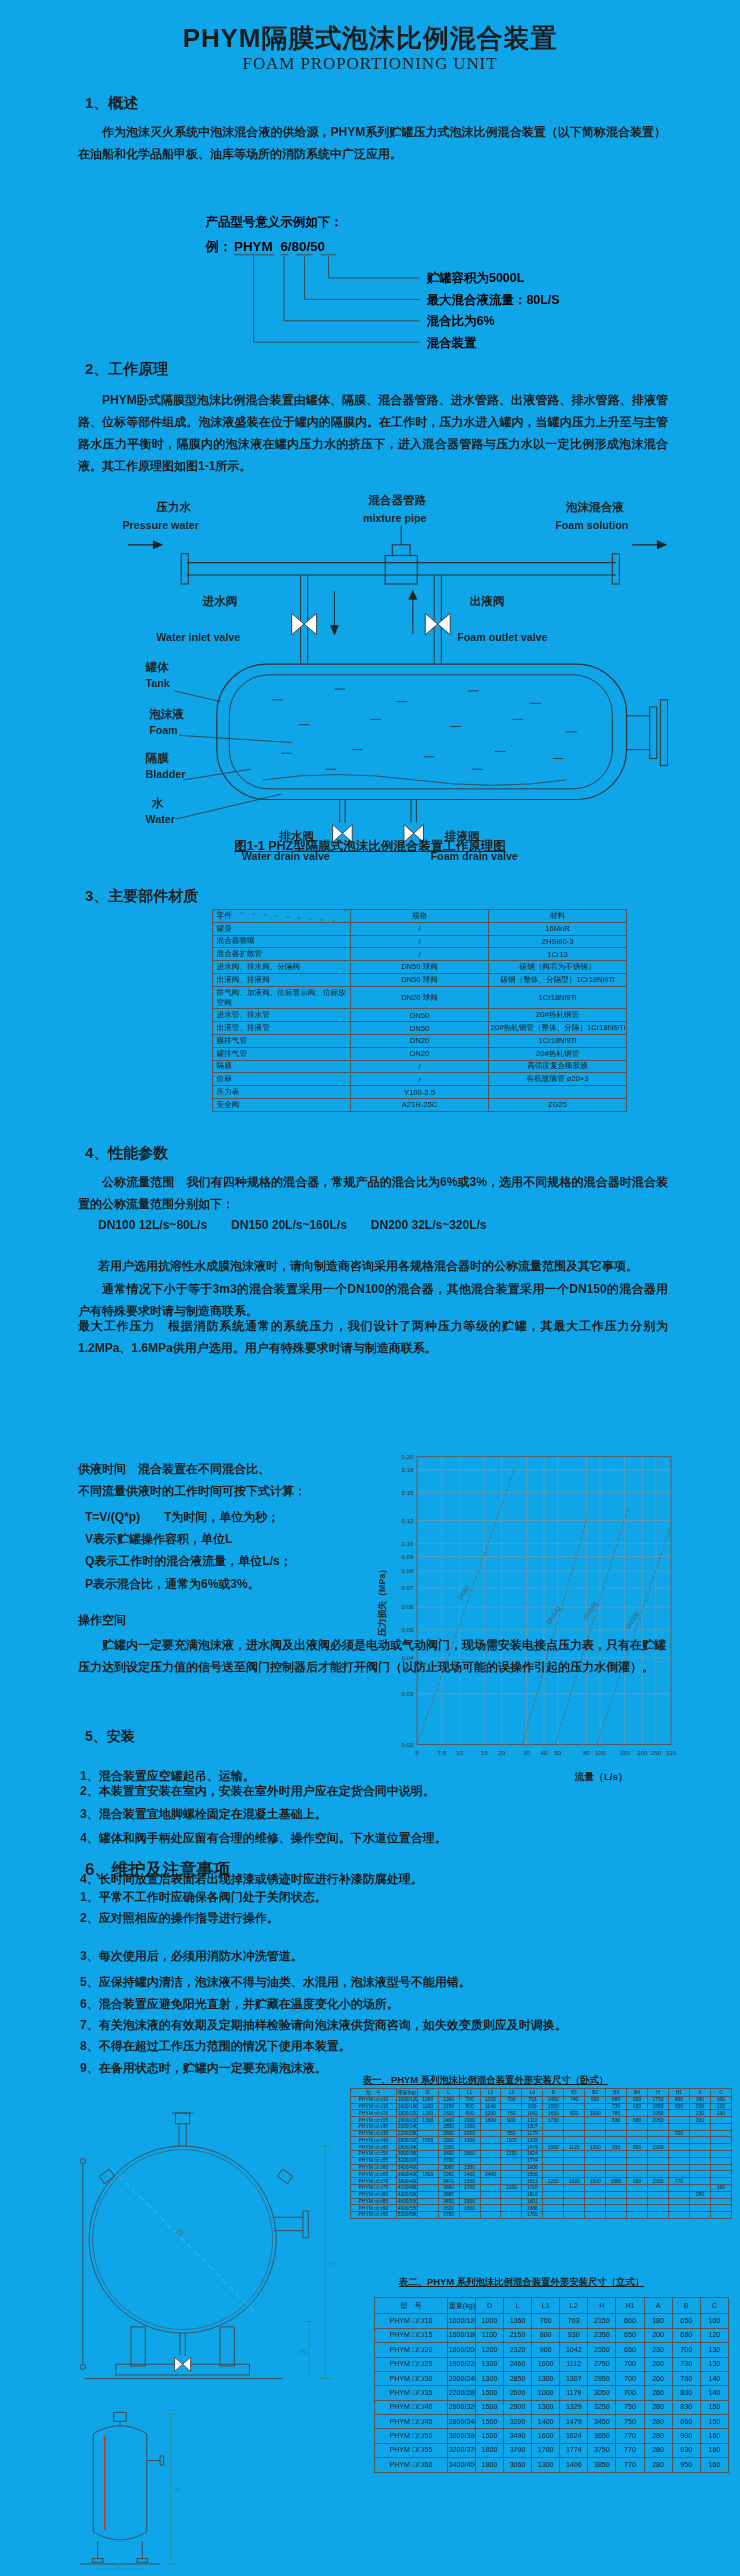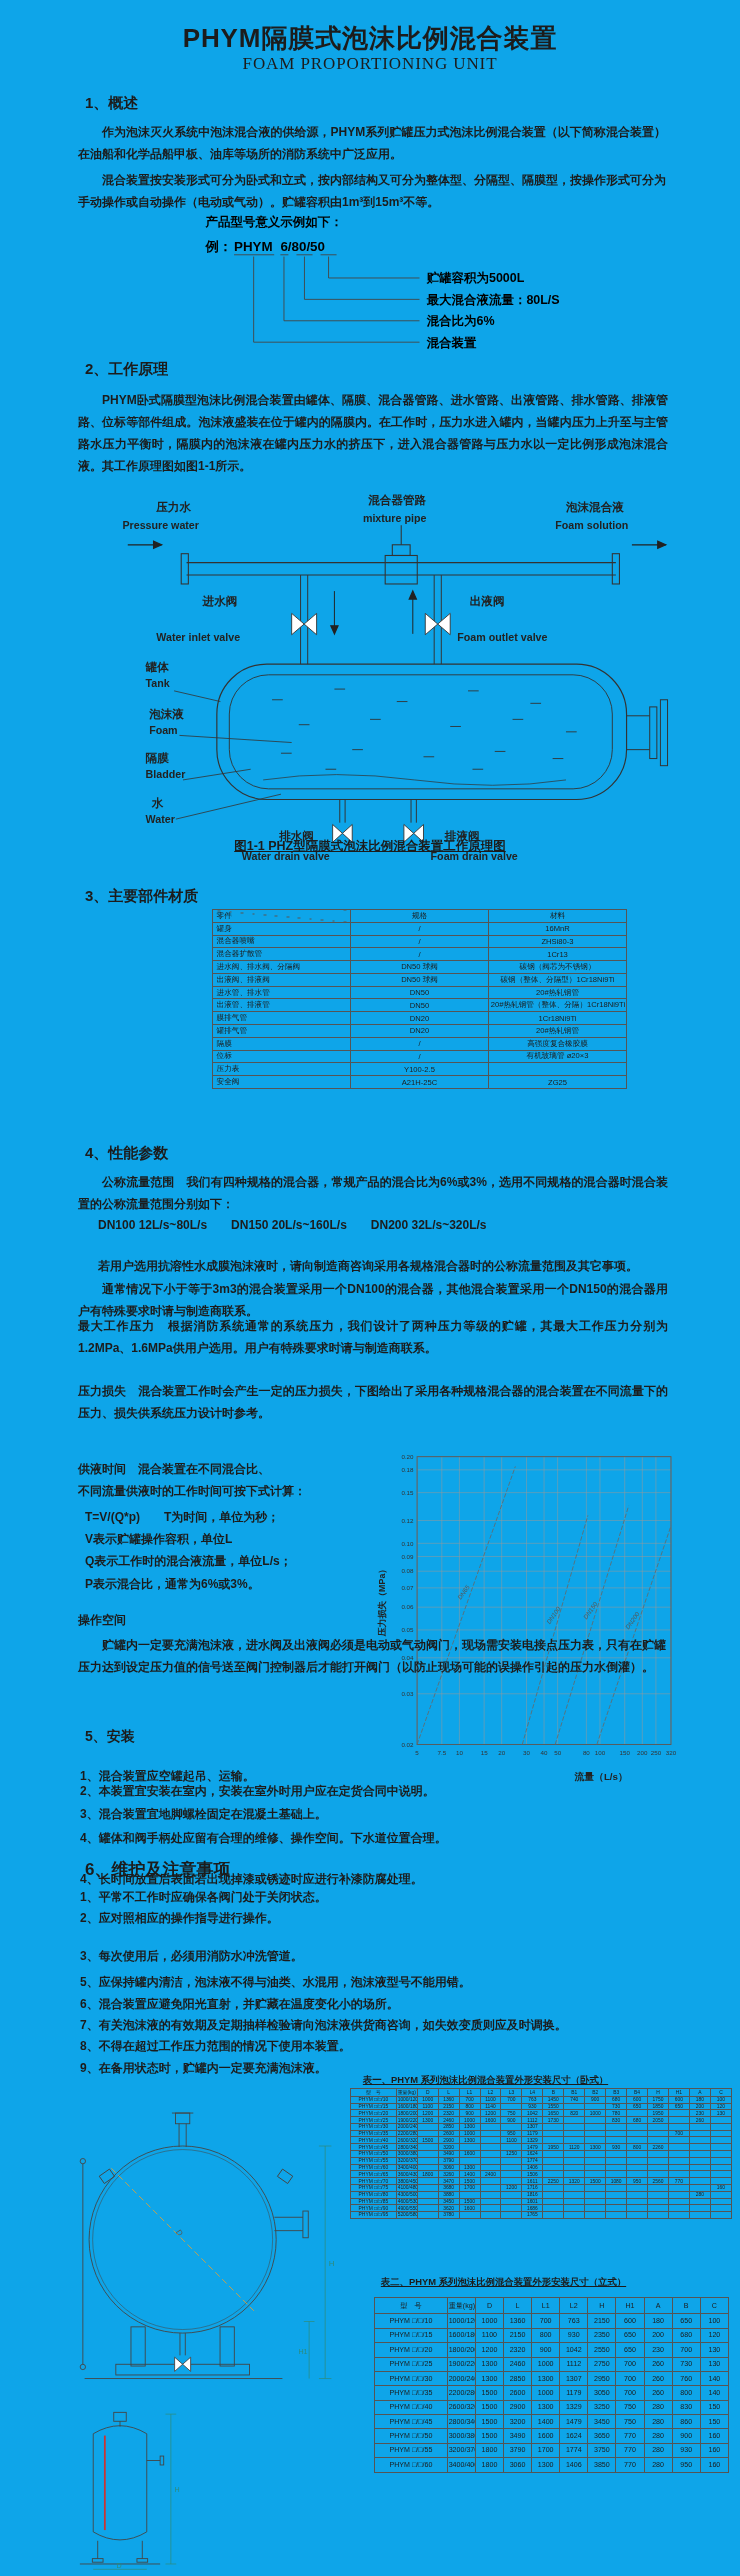--- a/index.html
+++ b/index.html
@@ -33,21 +33,20 @@
 </head>
 <body>
 
 <div id="page">
 
   <div class="title">PHYM隔膜式泡沫比例混合装置</div>
   <div class="subtitle">FOAM PROPORTIONING UNIT</div>
 
   <div class="h" style="top:94px;left:85px;">1、概述</div>
   <div class="para" style="top:121px;left:78px;width:588px;">作为泡沫灭火系统中泡沫混合液的供给源，PHYM系列贮罐压力式泡沫比例混合装置（以下简称混合装置）在油船和化学品船甲板、油库等场所的消防系统中广泛应用。</div>
-  <div class="para" style="top:169px;left:78px;width:588px;">混合装置按安装形式可分为卧式和立式，按内部结构又可分为整体型、分隔型、隔膜型，按操作形式可分为手动操作或自动操作（电动或气动）。贮罐容积由1m³到15m³不等。</div>
 
   <svg class="svgabs" style="left:152px;top:210px;" width="535" height="152" viewBox="0 0 600 170">
     <text x="60" y="18" font-size="14" font-weight="700">产品型号意义示例如下：</text>
     <text x="60" y="46" font-size="15" font-weight="700">例：</text>
     <text x="92" y="46" font-size="15" font-weight="700">PHYM</text>
     <text x="144" y="46" font-size="15" font-weight="700" font-family="Liberation Mono, DejaVu Sans Mono, monospace">6/80/50</text>
     <g stroke="#444" stroke-width="1" fill="none">
       <line x1="92" y1="50" x2="137" y2="50"></line>
       <line x1="144" y1="50" x2="153" y2="50"></line>
       <line x1="162" y1="50" x2="180" y2="50"></line>
@@ -208,20 +207,25 @@
             <td>进水阀、排水阀、分隔阀</td>
             <td>DN50 球阀</td>
             <td>碳钢（阀芯为不锈钢）</td>
           </tr>
           <tr>
             <td>出液阀、排液阀</td>
             <td>DN50 球阀</td>
             <td>碳钢（整体、分隔型）1Cr18Ni9Ti</td>
           </tr>
           <tr>
+            <td>排气阀、加液阀、位标显示阀、位标放空阀</td>
+            <td>DN20 球阀</td>
+            <td>1Cr18Ni9Ti</td>
+          </tr>
+          <tr>
             <td>进水管、排水管</td>
             <td>DN50</td>
             <td>20#热轧钢管</td>
           </tr>
           <tr>
             <td>出液管、排液管</td>
             <td>DN50</td>
             <td>20#热轧钢管（整体、分隔）1Cr18Ni9Ti（隔膜型）</td>
           </tr>
           <tr>
@@ -257,21 +261,20 @@
         </tbody>
       </table>
   </div>
 
   <div class="h" style="top:1144px;left:85px;">4、性能参数</div>
   <div class="para" style="top:1171px;left:78px;width:590px;">公称流量范围　我们有四种规格的混合器，常规产品的混合比为6%或3%，选用不同规格的混合器时混合装置的公称流量范围分别如下：</div>
   <div class="line" style="top:1217px;left:98px;">DN100  12L/s~80L/s　　DN150  20L/s~160L/s　　DN200  32L/s~320L/s</div>
   <div class="para noindent" style="top:1255px;left:98px;width:571px;">若用户选用抗溶性水成膜泡沫液时，请向制造商咨询采用各规格混合器时的公称流量范围及其它事项。</div>
   <div class="para" style="top:1278px;left:78px;width:590px;">通常情况下小于等于3m3的混合装置采用一个DN100的混合器，其他混合装置采用一个DN150的混合器用户有特殊要求时请与制造商联系。</div>
   <div class="para noindent" style="top:1315px;left:78px;width:590px;">最大工作压力　根据消防系统通常的系统压力，我们设计了两种压力等级的贮罐，其最大工作压力分别为1.2MPa、1.6MPa供用户选用。用户有特殊要求时请与制造商联系。</div>
-  <div class="para noindent" style="top:1380px;left:78px;width:590px;">压力损失　混合装置工作时会产生一定的压力损失，下图给出了采用各种规格混合器的混合装置在不同流量下的压力、损失供系统压力设计时参考。</div>
 
   <div class="line" style="top:1461px;left:78px;">供液时间　混合装置在不同混合比、</div>
   <div class="line" style="top:1483px;left:78px;">不同流量供液时的工作时间可按下式计算：</div>
   <div class="line" style="top:1509px;left:85px;">T=V/(Q*p)　　T为时间，单位为秒；</div>
   <div class="line" style="top:1531px;left:85px;">V表示贮罐操作容积，单位L</div>
   <div class="line" style="top:1553px;left:85px;">Q表示工作时的混合液流量，单位L/s；</div>
   <div class="line" style="top:1576px;left:85px;">P表示混合比，通常为6%或3%。</div>
 
   <svg id="chart" class="svgabs" style="left:374px;top:1446px;" width="308" height="343" viewBox="0 0 345 385">
       <line x1="48" y1="12" x2="48" y2="335" stroke="#999" stroke-width="0.6"></line>
@@ -770,21 +773,21 @@
             <td></td>
             <td></td>
             <td></td>
             <td></td>
             <td></td>
           </tr>
         </tbody>
       </table>
   </div>
 
-  <div class="cap" style="top:2276px;left:294px;width:419px;font-size:9.4px;">表二、PHYM 系列泡沫比例混合装置外形安装尺寸（立式）</div>
+  <div class="cap" style="top:2276px;left:312px;width:419px;font-size:9.4px;">表二、PHYM 系列泡沫比例混合装置外形安装尺寸（立式）</div>
 
   <svg class="svgabs" style="left:53px;top:2407px;" width="134" height="165" viewBox="0 0 150 185">
     <g stroke="#444" stroke-width="1" fill="none">
       <path d="M45,30 Q75,12 105,30 L105,140 Q75,158 45,140 Z"></path>
       <rect x="68" y="6" width="14" height="10"></rect>
       <line x1="75" y1="16" x2="75" y2="22"></line>
       <line x1="105" y1="60" x2="120" y2="60"></line>
       <rect x="120" y="55" width="4" height="10"></rect>
       <line x1="50" y1="150" x2="50" y2="170"></line>
       <line x1="100" y1="150" x2="100" y2="170"></line>

